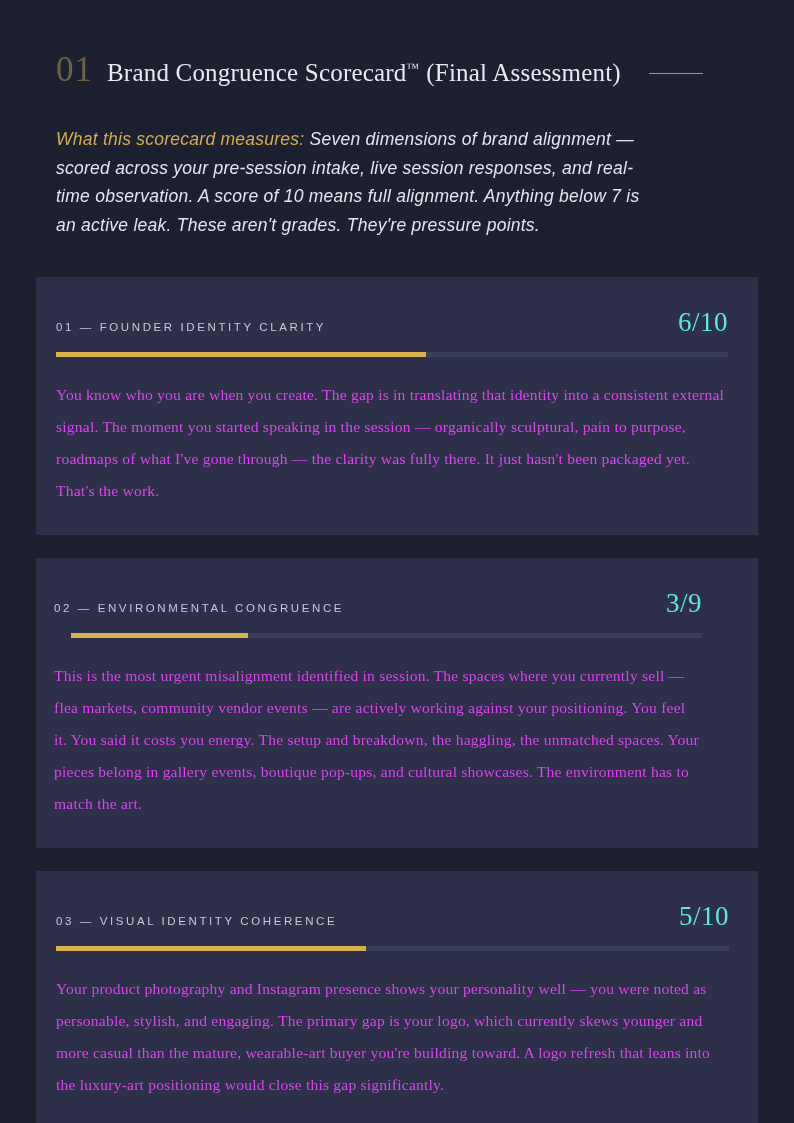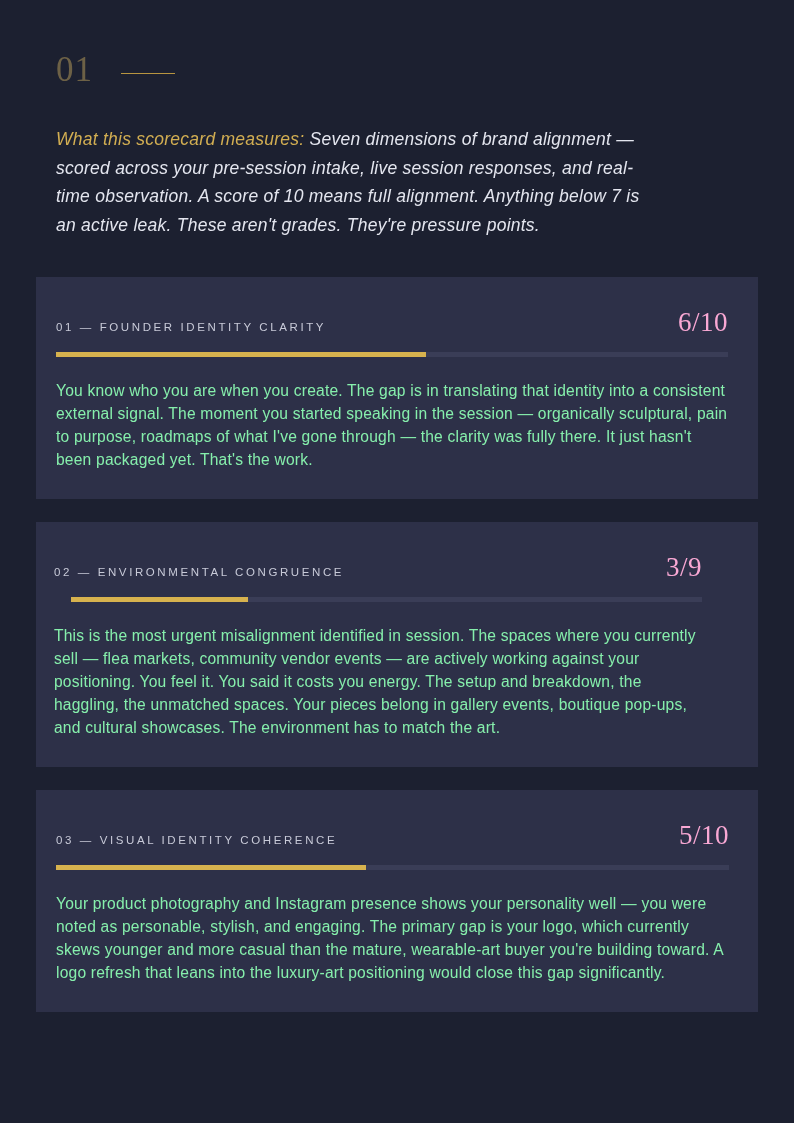--- a/index.html
+++ b/index.html
@@ -93,42 +93,43 @@
   .card-label {
     font-size: 11.5px;
     letter-spacing: 2.6px;
     color: #c8cad8;
     text-transform: uppercase;
     white-space: nowrap;
   }
   .card-score {
     font-family: "Liberation Serif", serif;
     font-size: 27px;
-    color: #f9a8d4;
+    color: #5eead4;
     letter-spacing: 0.5px;
     line-height: 1;
   }
   .track {
     position: relative;
     height: 5px;
     background: #3a3d57;
     margin-top: 16px;
     width: 100%;
   }
   .track-fill {
     position: absolute;
     left: 0; top: 0; bottom: 0;
     background: #d7b24e;
   }
   .card-body {
     margin-top: 22px;
     font-size: 15.6px;
-    line-height: 23px;
-    color: #86efac;
+    line-height: 32px;
+    color: #d946ef;
     letter-spacing: 0.2px;
+    font-family: Liberation Serif, serif;
   }
 
   
   .card.c1 { padding-left: 20px; padding-right: 30px; }
   .card.c1 .card-head,
   .card.c1 .track,
   .card.c1 .card-body { margin-left: 0; }
 
   .card.c2 { padding-left: 18px; padding-right: 56px; }
   .card.c2 .track { margin-left: 17px; width: calc(100% - 17px); }
@@ -136,20 +137,23 @@
   .card.c3 { padding-left: 20px; padding-right: 29px; }
   .card.c3 .track { margin-left: 0; }
 </style>
 </head>
 <body>
 
 <div class="page">
 
   <div class="header">
     <div class="header-number">01</div>
+    <div class="header-title">
+      <span>Brand Congruence Scorecard</span><span class="tm">™</span><span class="paren">(Final Assessment)</span>
+    </div>
     <div class="header-rule"></div>
   </div>
 
   <div class="intro">
     <span class="intro-lead">What this scorecard measures:</span><span> Seven dimensions of brand alignment — scored across your pre-session intake, live session responses, and real-time observation. A score of 10 means full alignment. Anything below 7 is an active leak. These aren't grades. They're pressure points.</span>
   </div>
 
   <div class="cards">
 
     <div class="card c1">

